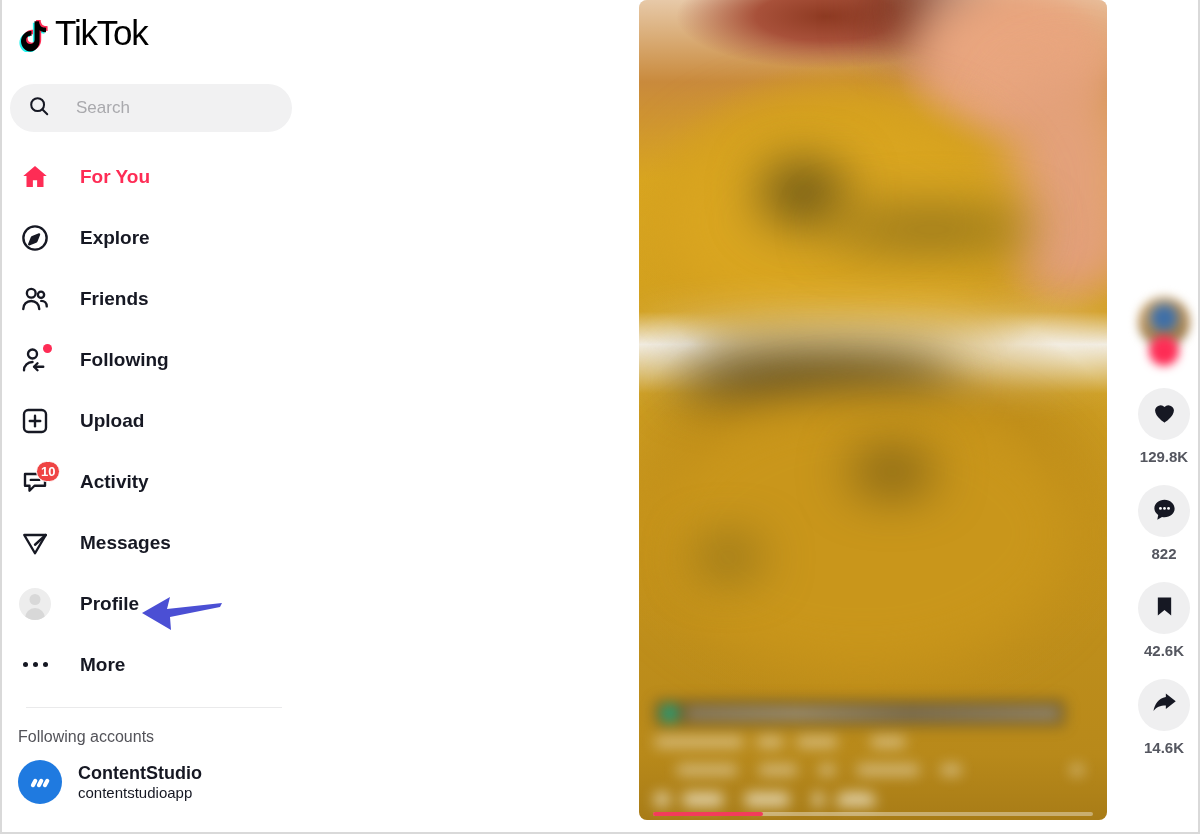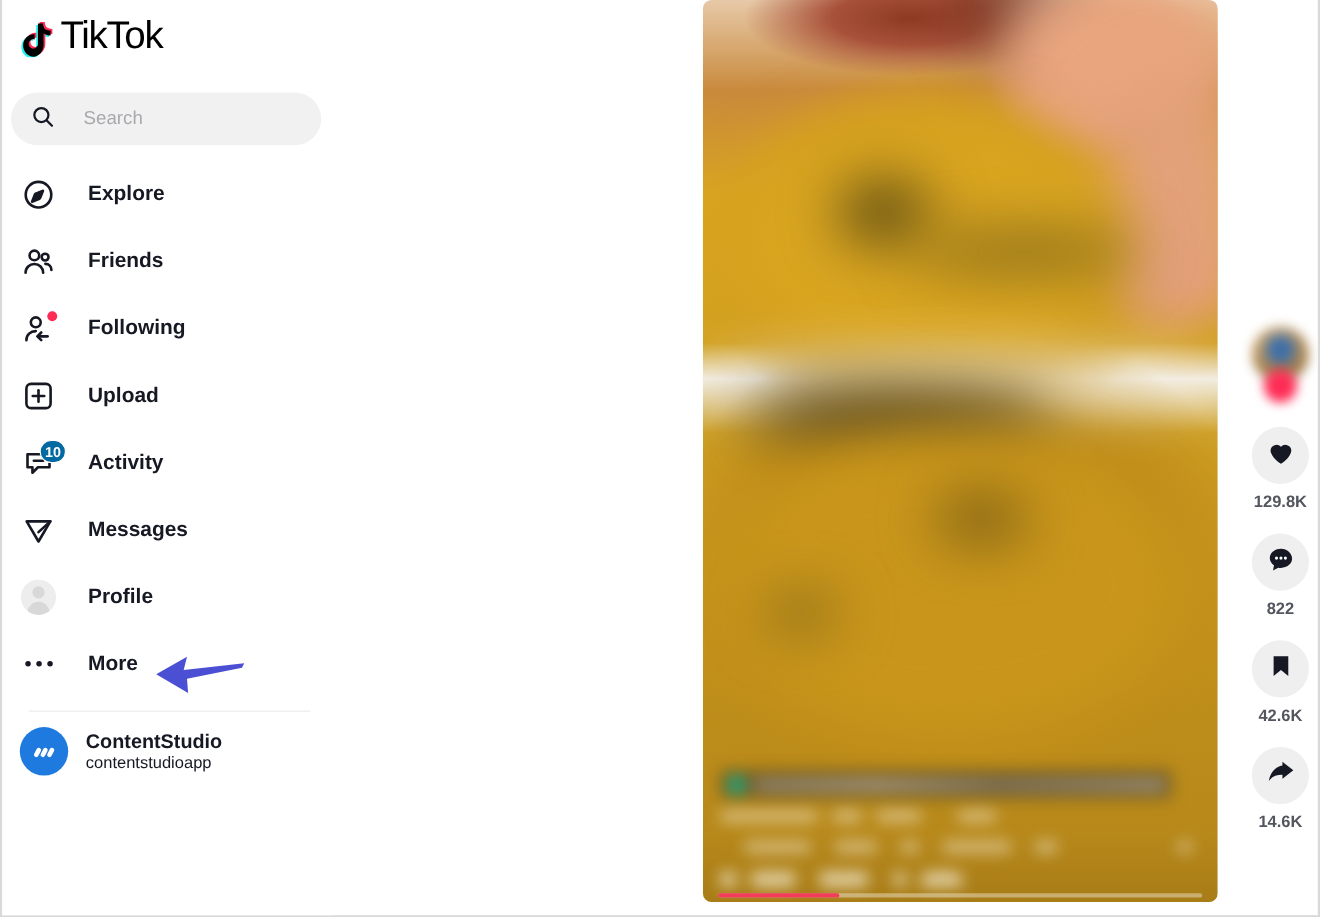--- a/index.html
+++ b/index.html
@@ -114,21 +114,21 @@
     top: 1px; right: 0px;
     width: 9px; height: 9px;
     border-radius: 50%;
     background: #FE2C55;
   }
   .num-badge {
     position: absolute;
     top: -4px; left: 18px;
     min-width: 21px; height: 21px;
     border-radius: 11px;
-    background: #0369a1;
+    background: #ef4444;
     color: #fff;
     font-size: 13px;
     font-weight: bold;
     display: flex; align-items: center; justify-content: center;
     padding: 0 4px;
     border: 1.5px solid #fff;
   }
 
   .avatar-ph {
     width: 32px; height: 32px;
@@ -351,20 +351,28 @@
         <svg width="22" height="22" viewBox="0 0 24 24" fill="none" stroke="#161823" stroke-width="2.2">
           <circle cx="10.5" cy="10.5" r="7"></circle>
           <line x1="15.8" y1="15.8" x2="21" y2="21" stroke-linecap="round"></line>
         </svg>
       </span>
       <input class="search-input" type="text" placeholder="Search" style="">
     </div>
 
     <div class="nav">
 
+      <div class="nav-item active">
+        <span class="nav-icon">
+          <svg width="30" height="30" viewBox="0 0 24 24" fill="#FE2C55">
+            <path d="M12 3.2 2.6 11.1h2.6V20h5.1v-5.4h3.4V20h5.1v-8.9h2.6z"></path>
+          </svg>
+        </span>
+        <span class="nav-label">For You</span>
+      </div>
 
       <div class="nav-item">
         <span class="nav-icon">
           <svg width="30" height="30" viewBox="0 0 24 24" fill="none" stroke="#161823" stroke-width="1.9">
             <circle cx="12" cy="12" r="9.3"></circle>
             <path d="M14.6 8.4c1.2-.5 1.9.2 1.4 1.4l-2 5c-.2.5-.5.8-1 1l-5 2c-1.2.5-1.9-.2-1.4-1.4l2-5c.2-.5.5-.8 1-1z" fill="#161823" stroke="none"></path>
           </svg>
         </span>
         <span class="nav-label">Explore</span>
       </div>
@@ -441,20 +449,21 @@
               <i></i>
             </span>
         </span>
         <span class="nav-label">More</span>
       </div>
 
     </div>
 
     <div class="divider"></div>
 
+    <div class="section-title">Following accounts</div>
 
     <div class="account-row">
       <span class="cs-avatar">
         <svg width="26" height="26" viewBox="0 0 26 26">
           <g fill="#fff">
             <rect x="5" y="9.5" width="4.2" height="9" rx="2.1" transform="rotate(28 7.1 14)"></rect>
             <rect x="11" y="9.5" width="4.2" height="9" rx="2.1" transform="rotate(28 13.1 14)"></rect>
             <rect x="17" y="9.5" width="4.2" height="9" rx="2.1" transform="rotate(28 19.1 14)"></rect>
           </g>
         </svg>

